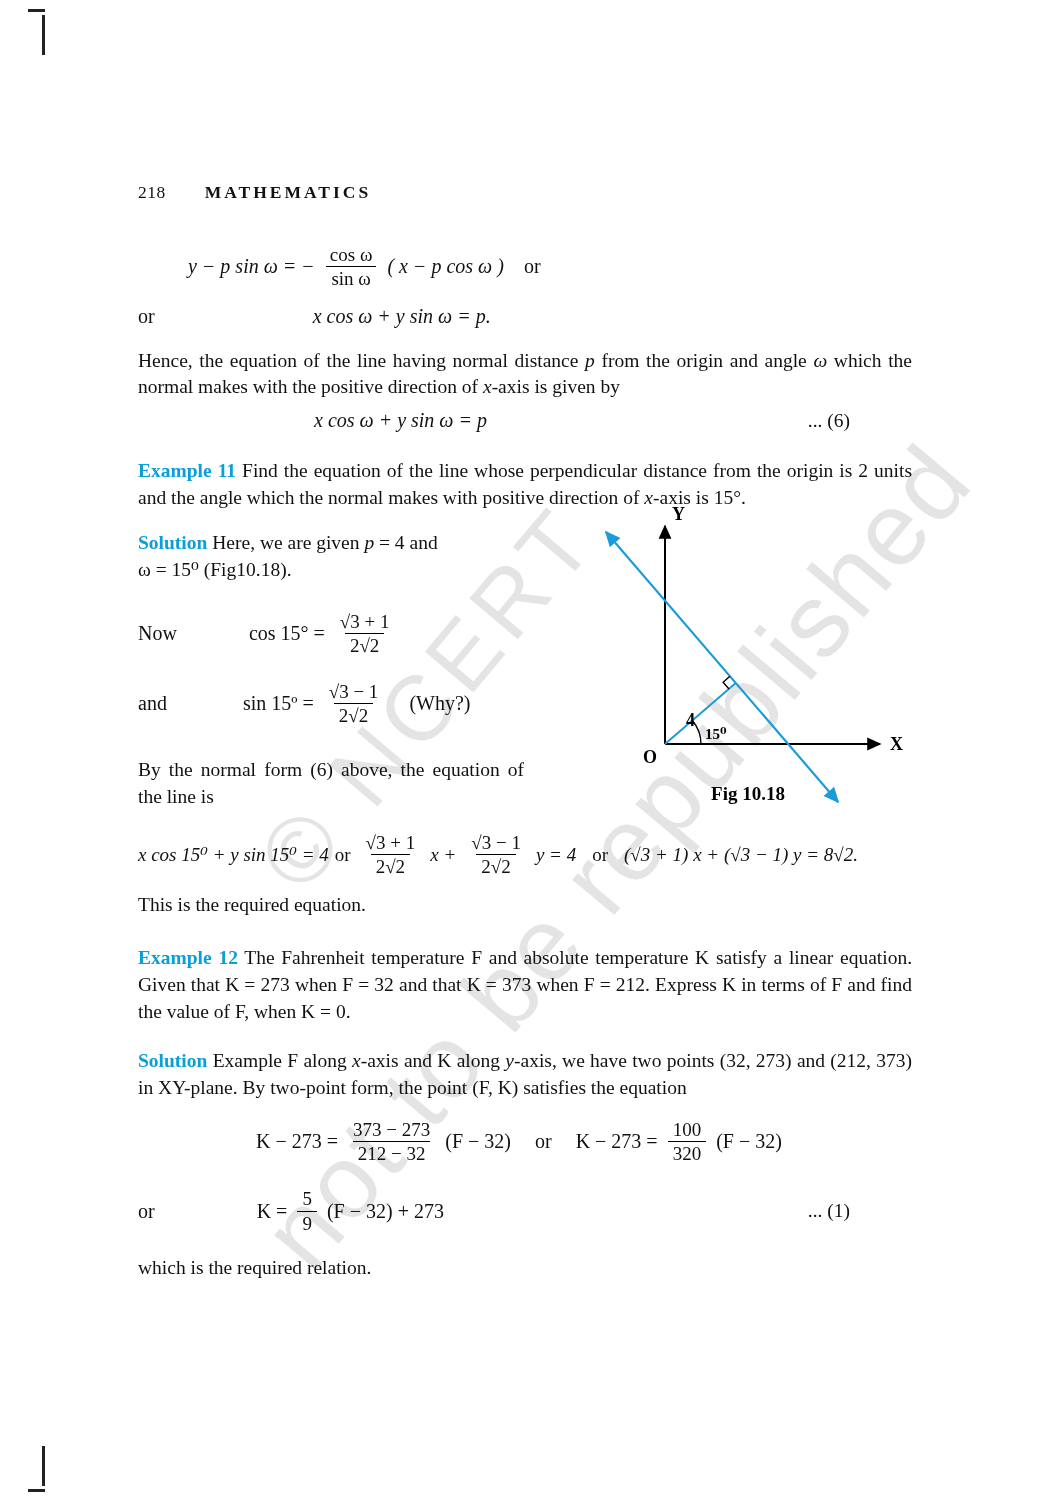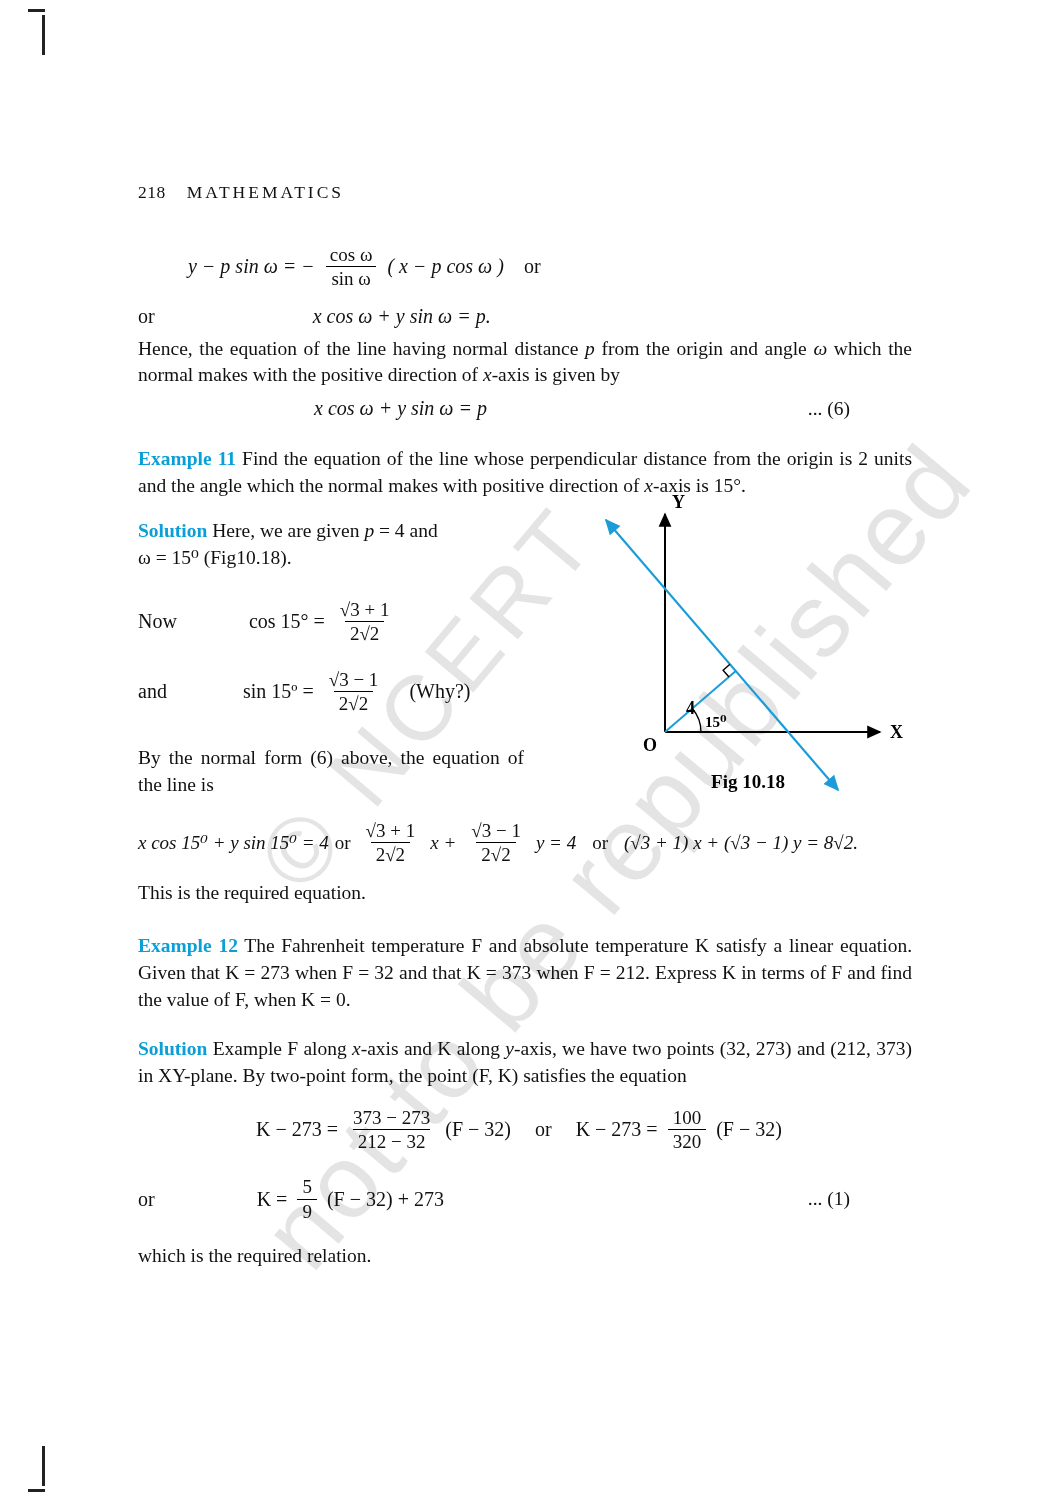--- a/index.html
+++ b/index.html
@@ -16,21 +16,21 @@
     color:var(--watermark-gray,#bdbdbd);opacity:.40;
     font-family:"Liberation Sans","DejaVu Sans",sans-serif;
   }
   .watermark .wm1{font-size:92px;letter-spacing:8px;margin-bottom:135px;white-space:nowrap;}
   .watermark .wm2{font-size:104px;letter-spacing:3px;white-space:nowrap;}
   
   .crop{position:absolute;background:#222;}
   
   .content{position:absolute;left:138px;right:138px;top:182px;z-index:1;}
   .header{font-size:17.5px;letter-spacing:.5px;}
-  .header .subject{margin-left:16px;letter-spacing:3px;}
+  .header .subject{margin-left:34px;letter-spacing:3px;font-weight:bold;}
   .para{font-size:19.5px;line-height:1.38;text-align:justify;margin:0;}
   .it{font-style:italic;}
   .exlabel{font-weight:bold;color:var(--accent,#0b9fd8);}
   .eqrow{display:flex;align-items:center;font-size:20px;gap:6px;flex-wrap:nowrap;}
   .math{font-style:italic;}
   .orw{font-style:normal;}
   .frac{display:inline-flex;flex-direction:column;align-items:center;line-height:1.12;margin:0 4px;font-size:19px;}
   .frac .den{border-top:1.4px solid #000;}
   .frac .num,.frac .den{padding:1px 5px;white-space:nowrap;}
   .eqref{font-size:19.5px;}
@@ -72,21 +72,21 @@
       </span>
       <span class="math">( x − p cos ω )</span>
       <span class="orw" style="margin:0 14px;">or</span>
     </div>
 
     <div class="eqrow" style="margin-top:14px;">
       <span class="orw">or</span>
       <span class="math" style="margin-left:152px;">x cos ω + y sin ω = p.</span>
     </div>
 
-    <p class="para" style="margin-top:8px;">
+    <p class="para" style="margin-top:20px;">
       <span>Hence, the equation of the line having normal distance </span><span class="it">p</span><span> from the origin and angle </span><span class="it">ω</span><span> which the normal makes with the positive direction of </span><span class="it">x</span><span>-axis is given by</span>
     </p>
 
     <div class="eqrow" style="margin-top:8px;">
       <span class="math" style="margin-left:176px;">x cos ω + y sin ω = p</span>
       <span class="eqref" style="margin-left:auto;margin-right:62px;">... (6)</span>
     </div>
 
     <p class="para" style="margin-top:26px;">
       <span class="exlabel">Example 11</span><span> Find the equation of the line whose perpendicular distance from the origin is 2 units and the angle which the normal makes with positive direction of </span><span class="it">x</span><span>-axis is 15°.</span>

